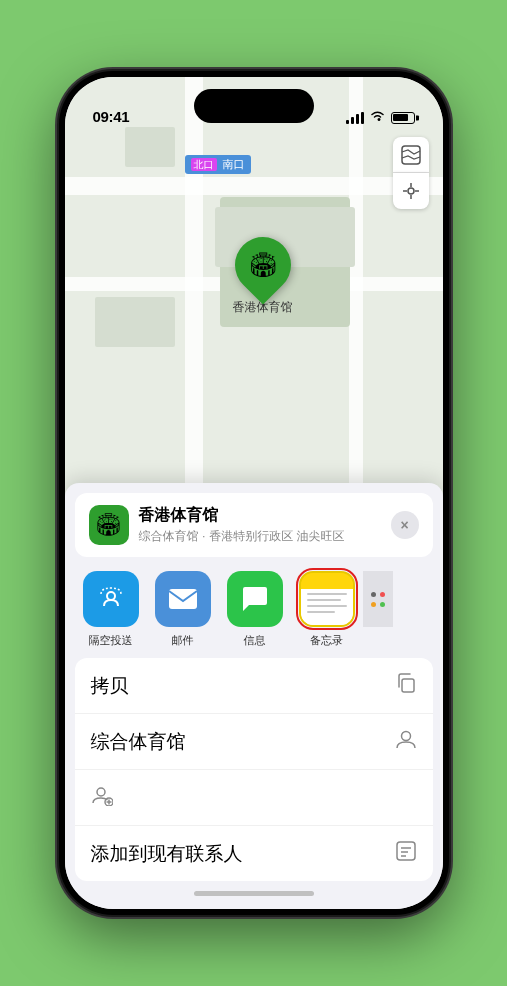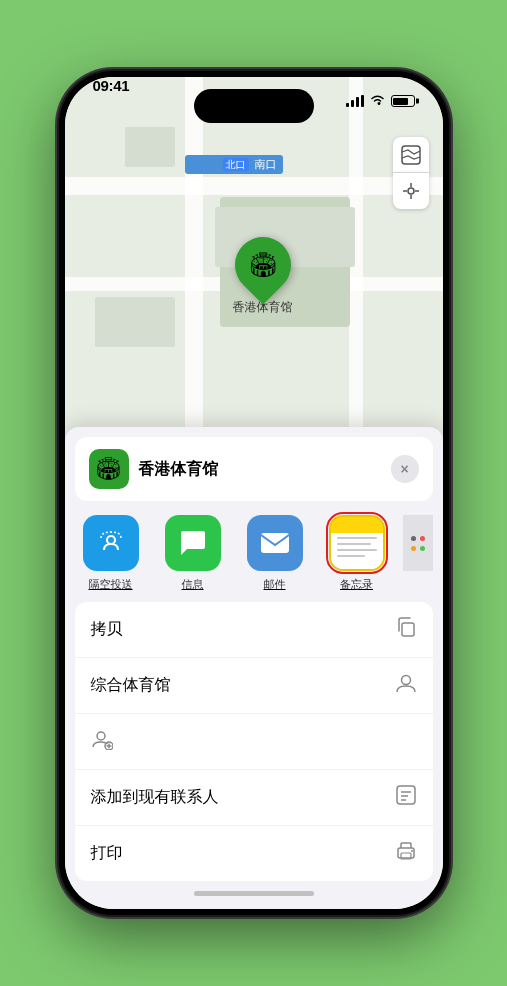--- a/index.html
+++ b/index.html
@@ -39,20 +39,21 @@
       background: #000;
       border-radius: 20px;
       z-index: 100;
     }
     
     .status-bar {
       position: absolute;
       top: 0; left: 0; right: 0;
       height: 54px;
       display: flex;
+      align-items: flex-end;
       justify-content: space-between;
       padding: 0 28px 6px;
       z-index: 50;
       color: #000;
     }
     .status-time {
       font-size: 15px;
       font-weight: 600;
       letter-spacing: -0.3px;
     }
@@ -298,23 +299,21 @@
       cursor: pointer;
       font-size: 14px;
       color: #888;
       font-weight: 600;
       flex-shrink: 0;
     }
     
     .share-row {
       padding: 14px 10px 10px;
       display: flex;
-      gap: 10px;
       overflow-x: auto;
-      text-decoration: underline;
     }
     .share-item {
       display: flex;
       flex-direction: column;
       align-items: center;
       gap: 6px;
       flex-shrink: 0;
       width: 72px;
     }
     .share-icon {
@@ -356,21 +355,21 @@
       align-items: center;
       justify-content: space-between;
       padding: 14px 16px;
       border-bottom: 1px solid #f0f0f0;
       cursor: pointer;
     }
     .action-item:last-child {
       border-bottom: none;
     }
     .action-label {
-      font-size: 16px;
+      font-size: 19px;
       color: #000;
     }
     .action-icon {
       font-size: 20px;
       color: #888;
     }
     
     .home-indicator {
       height: 28px;
       display: flex;
@@ -421,21 +420,21 @@
         <div class="road-h2"></div>
         <div class="road-v1"></div>
         <div class="road-v2"></div>
         <div class="stadium-area"></div>
         <div class="building1"></div>
         <div class="building2"></div>
         <div class="building3"></div>
       </div>
 
       <div class="north-label">
-        <span style="font-size:10px;background:#3b82f6;padding:1px 3px;border-radius:2px;margin-right:3px;margin-left:32px;">北口</span>
+        <span style="font-size:10px;background:#d946ef;padding:1px 3px;border-radius:2px;margin-right:3px;">北口</span>
         <span>南口</span>
       </div>
 
       <div class="stadium-pin">
         <div class="pin-circle">
           <div class="pin-inner">🏟</div>
         </div>
         <div class="pin-label">香港体育馆</div>
       </div>
 
@@ -458,54 +457,55 @@
         </div>
       </div>
     </div>
 
     <div class="bottom-sheet">
 
       <div class="location-card">
         <div class="location-icon">🏟</div>
         <div class="location-info">
           <div class="location-name">香港体育馆</div>
+          <div class="location-sub">综合体育馆 · 香港特别行政区 油尖旺区</div>
         </div>
         <div class="close-btn">×</div>
       </div>
 
       <div class="share-row">
 
         <div class="share-item">
           <div class="share-icon airdrop">
             <svg width="30" height="30" viewBox="0 0 30 30">
               <circle cx="15" cy="12" r="4" fill="none" stroke="white" stroke-width="2"></circle>
               <path d="M8 22 Q8 16 15 16 Q22 16 22 22" stroke="white" stroke-width="2" fill="none"></path>
               <path d="M5 10 Q5 4 15 4 Q25 4 25 10" stroke="white" stroke-width="1.5" fill="none" stroke-dasharray="2,2"></path>
             </svg>
           </div>
           <div class="share-label">隔空投送</div>
         </div>
 
         <div class="share-item">
-          <div class="share-icon messages">
-            <svg width="32" height="32" viewBox="0 0 32 32">
-              <path d="M4 6 Q4 4 6 4 L26 4 Q28 4 28 6 L28 20 Q28 22 26 22 L10 22 L4 28 L4 6Z" fill="white"></path>
-            </svg>
-          </div>
-          <div class="share-label">信息</div>
-        </div>
-
-        <div class="share-item">
           <div class="share-icon mail">
             <svg width="32" height="28" viewBox="0 0 32 28">
               <rect x="2" y="4" width="28" height="20" rx="3" fill="white"></rect>
               <path d="M2 6 L16 16 L30 6" stroke="#4a90d9" stroke-width="2" fill="none"></path>
             </svg>
           </div>
           <div class="share-label">邮件</div>
+        </div>
+
+        <div class="share-item">
+          <div class="share-icon messages">
+            <svg width="32" height="32" viewBox="0 0 32 32">
+              <path d="M4 6 Q4 4 6 4 L26 4 Q28 4 28 6 L28 20 Q28 22 26 22 L10 22 L4 28 L4 6Z" fill="white"></path>
+            </svg>
+          </div>
+          <div class="share-label">信息</div>
         </div>
 
         <div class="share-item">
           <div class="share-icon notes notes-selected" style="flex-direction:column;padding:0;justify-content:flex-start;">
             <div style="width:100%;height:16px;background:#ffd60a;border-radius:12px 12px 0 0;"></div>
             <div style="width:100%;flex:1;background:#fff;border-radius:0 0 12px 12px;padding:4px 6px;display:flex;flex-direction:column;gap:4px;">
               <div style="height:2px;background:#c8c8c8;border-radius:1px;width:100%;"></div>
               <div style="height:2px;background:#c8c8c8;border-radius:1px;width:85%;"></div>
               <div style="height:2px;background:#c8c8c8;border-radius:1px;width:100%;"></div>
               <div style="height:2px;background:#c8c8c8;border-radius:1px;width:70%;"></div>
@@ -562,31 +562,20 @@
           <span class="action-label">添加到现有联系人</span>
           <span class="action-icon">
             <svg width="22" height="22" viewBox="0 0 22 22">
               <rect x="2" y="2" width="18" height="18" rx="3" fill="none" stroke="#888" stroke-width="1.5"></rect>
               <line x1="6" y1="8" x2="16" y2="8" stroke="#888" stroke-width="1.5"></line>
               <line x1="6" y1="12" x2="13" y2="12" stroke="#888" stroke-width="1.5"></line>
               <line x1="6" y1="16" x2="11" y2="16" stroke="#888" stroke-width="1.5"></line>
             </svg>
           </span>
         </div>
-        <div class="action-item" style="border-bottom:none;">
-          <span class="action-label">打印</span>
-          <span class="action-icon">
-            <svg width="22" height="22" viewBox="0 0 22 22">
-              <rect x="3" y="8" width="16" height="10" rx="2" fill="none" stroke="#888" stroke-width="1.5"></rect>
-              <path d="M6 8 L6 4 Q6 3 7 3 L15 3 Q16 3 16 4 L16 8" stroke="#888" stroke-width="1.5" fill="none"></path>
-              <rect x="6" y="13" width="10" height="6" rx="1" fill="none" stroke="#888" stroke-width="1.2"></rect>
-              <circle cx="17" cy="11" r="1" fill="#888"></circle>
-            </svg>
-          </span>
-        </div>
       </div>
 
       <div class="home-indicator">
         <div class="home-bar"></div>
       </div>
 
     </div>
   </div>
 </div>
 

